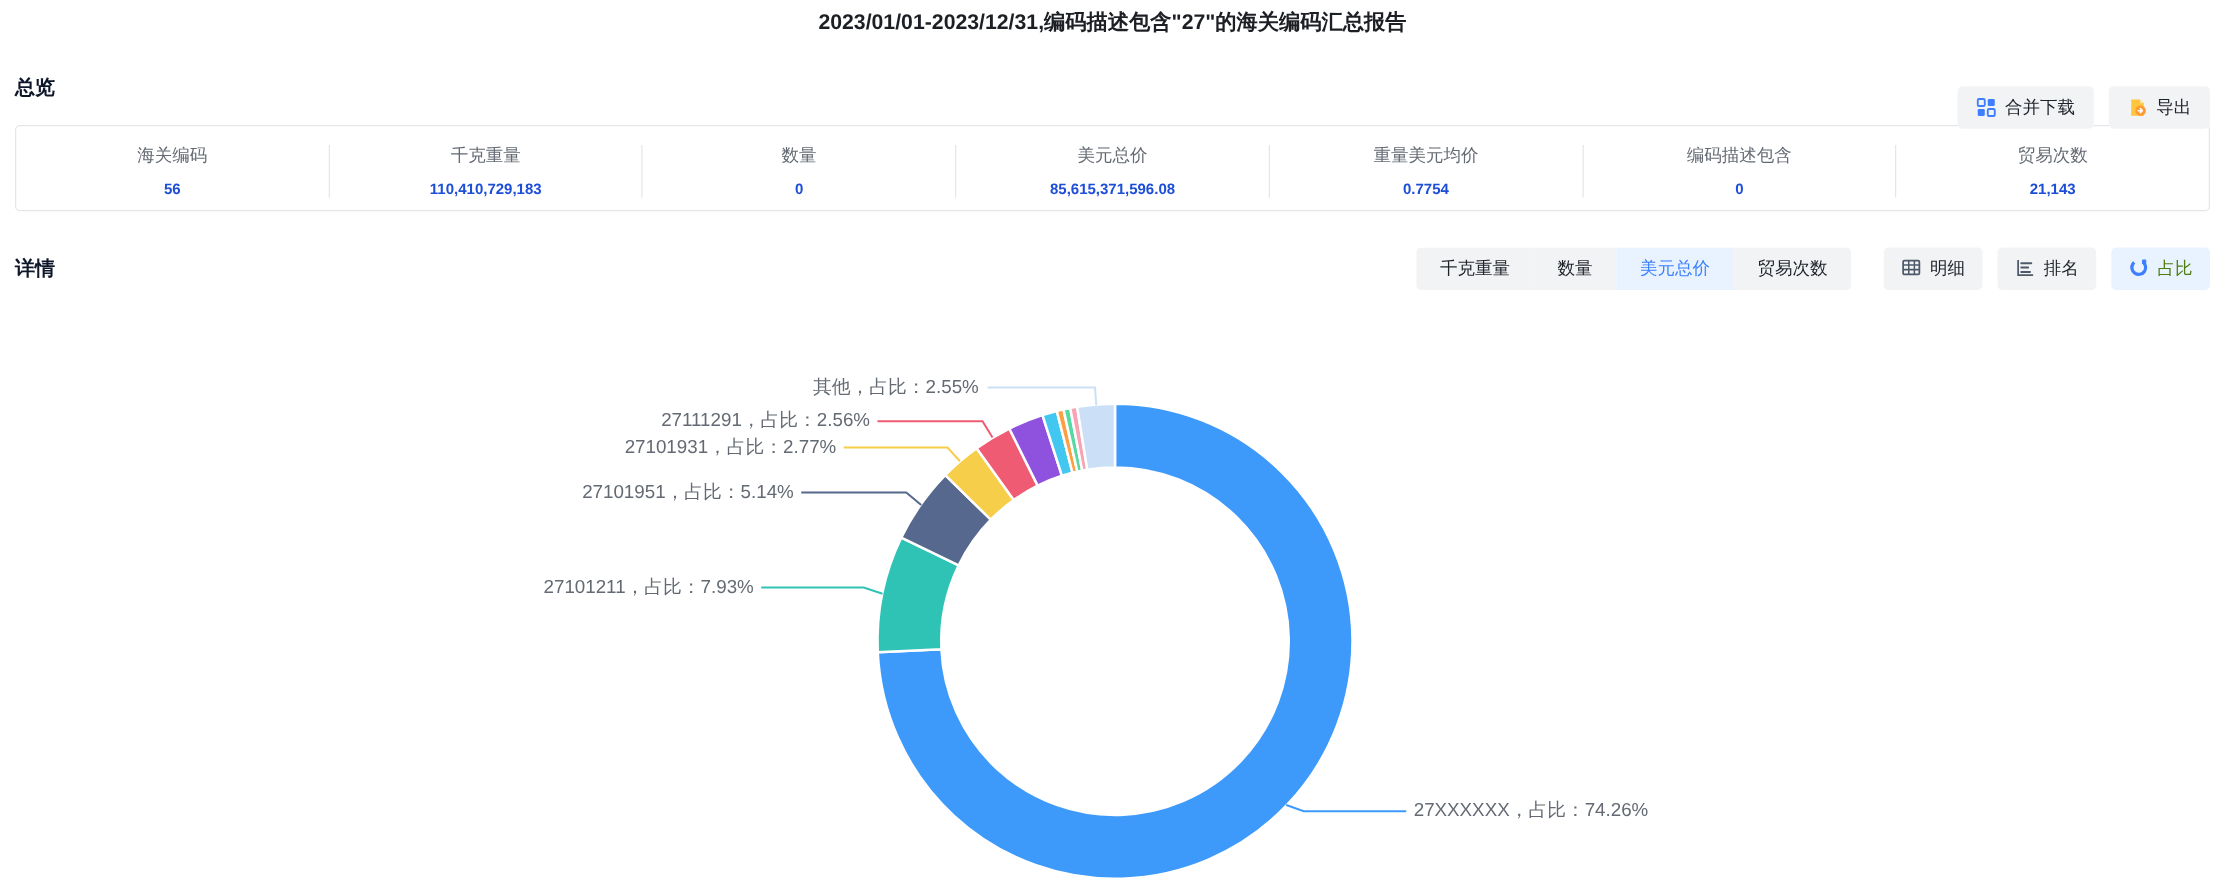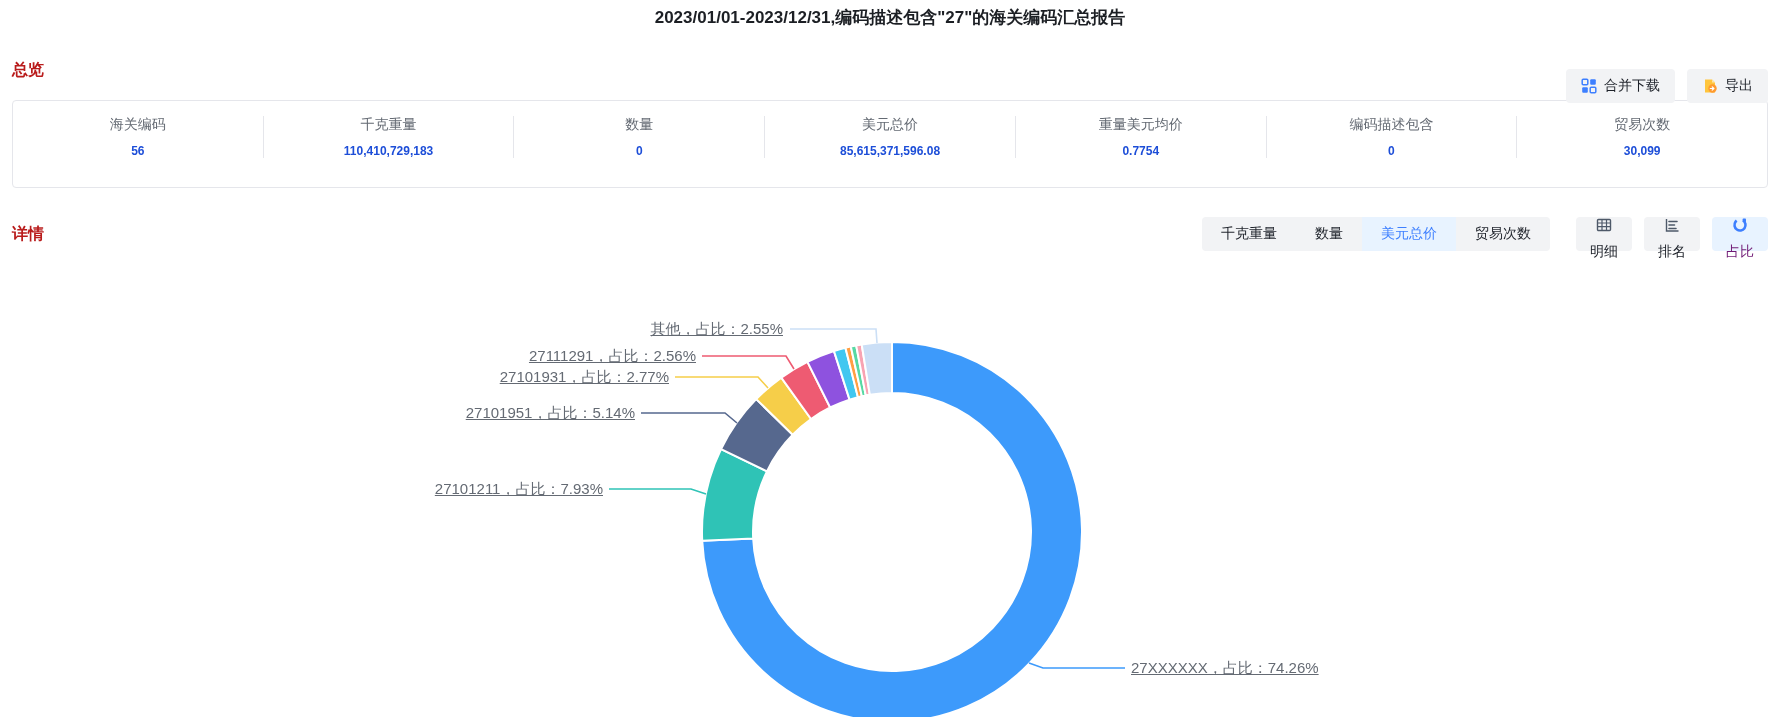--- a/index.html
+++ b/index.html
@@ -3,50 +3,50 @@
 <meta charset="utf-8">
 <style>
   * { box-sizing: border-box; margin: 0; padding: 0; }
   html, body { width: 1780px; height: 717px; overflow: hidden; background: #fff;
     font-family: "Liberation Sans", "DejaVu Sans", sans-serif; color: #1d2129; }
 
   .page-title { text-align: center; padding-top: 6px; font-size: 17px; font-weight: 600; color: #1c1f24; height: 30px; }
 
   .section-row { display: flex; justify-content: space-between; align-items: center; padding: 0 12px; height: 36px; }
   .overview-row { margin-top: 22px; }
-  .section-heading { font-size: 16px; font-weight: 700; color: #b91c1c; }
+  .section-heading { font-size: 16px; font-weight: 700; color: #0f172a; }
 
   .btn-group { display: flex; gap: 12px; margin-top: 32px; }
   .btn { display: inline-flex; align-items: center; gap: 7px; height: 34px; padding: 0 15px;
     background: #f2f3f5; border: none; border-radius: 4px; font-size: 14px; color: #1d2129;
     cursor: pointer; font-family: inherit; }
   .btn svg { display: block; }
 
   .stats-card { margin: 12px 12px 0; border: 1px solid #e5e6eb; border-radius: 4px;
-    display: flex; padding: 15px 0 29px; background: #fff; }
+    display: flex; padding: 15px 0 10px; background: #fff; }
   .stat { flex: 1; text-align: center; }
   .stat + .stat { border-left: 1px solid #e5e6eb; }
   .stat-label { font-size: 14px; color: #646a73; margin-bottom: 10px; }
   .stat-value { font-size: 12px; font-weight: 600; color: #1d4ed8; }
 
   .detail-row { margin-top: 28px; gap: 12px; }
   .detail-controls { display: flex; align-items: center; gap: 26px; }
   .tab-group { display: flex; border-radius: 4px; overflow: hidden; }
   .tab { height: 34px; padding: 0 19px; display: inline-flex; align-items: center;
     background: #f2f3f5; font-size: 14px; color: #1d2129; cursor: pointer; border: none; font-family: inherit; }
   .tab.active { background: #e8f3ff; color: #3d7fff; }
   .view-group { display: flex; gap: 12px; }
   .view-btn { height: 34px; padding: 0 14px; display: inline-flex; align-items: center; gap: 7px;
     background: #f2f3f5; border: none; border-radius: 4px; font-size: 14px; color: #1d2129;
-    cursor: pointer; font-family: inherit; flex-direction: column; }
-  .view-btn.active { background: #e8f3ff; color: #701a75; }
+    cursor: pointer; font-family: inherit; }
+  .view-btn.active { background: #e8f3ff; color: #4d7c0f; }
 
   .chart-area { position: relative; margin-top: 11px; height: 460px; }
   .chart-area svg.donut { position: absolute; left: 0; top: 0; }
-  .pie-label { position: absolute; font-size: 15px; color: #646a73; white-space: nowrap; line-height: 22px; height: 22px; text-decoration: underline; }
+  .pie-label { position: absolute; font-size: 15px; color: #646a73; white-space: nowrap; line-height: 22px; height: 22px; }
 </style>
 </head>
 <body>
 
 <div class="page-title">2023/01/01-2023/12/31,编码描述包含"27"的海关编码汇总报告</div>
 
 <div class="section-row overview-row">
   <div class="section-heading">总览</div>
   <div class="btn-group">
     <button class="btn">
@@ -94,21 +94,21 @@
   <div class="stat">
     <div class="stat-label">重量美元均价</div>
     <div class="stat-value">0.7754</div>
   </div>
   <div class="stat">
     <div class="stat-label">编码描述包含</div>
     <div class="stat-value">0</div>
   </div>
   <div class="stat">
     <div class="stat-label">贸易次数</div>
-    <div class="stat-value">30,099</div>
+    <div class="stat-value">21,143</div>
   </div>
 </div>
 
 <div class="section-row detail-row">
   <div class="section-heading">详情</div>
   <div class="detail-controls">
     <div class="tab-group">
       <button class="tab">千克重量</button>
       <button class="tab">数量</button>
       <button class="tab active">美元总价</button>

